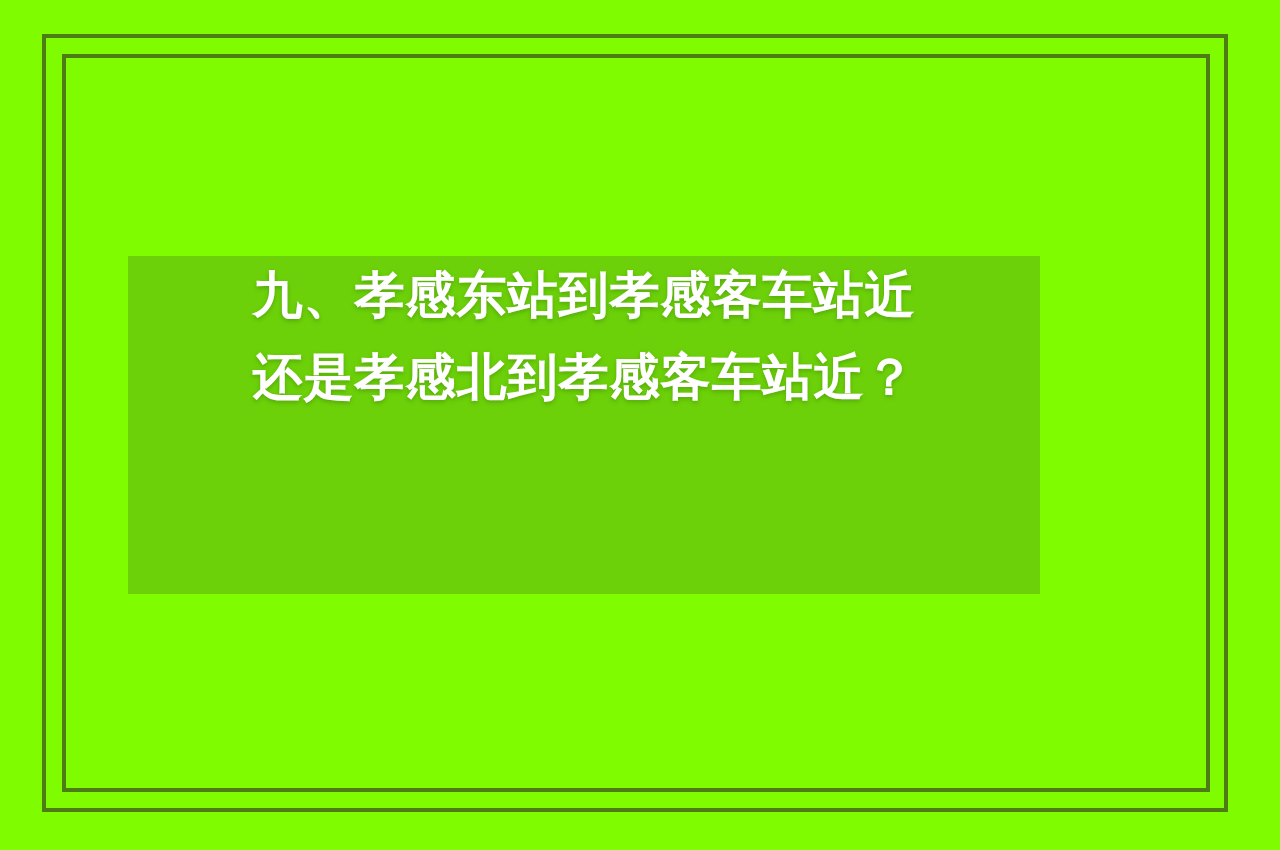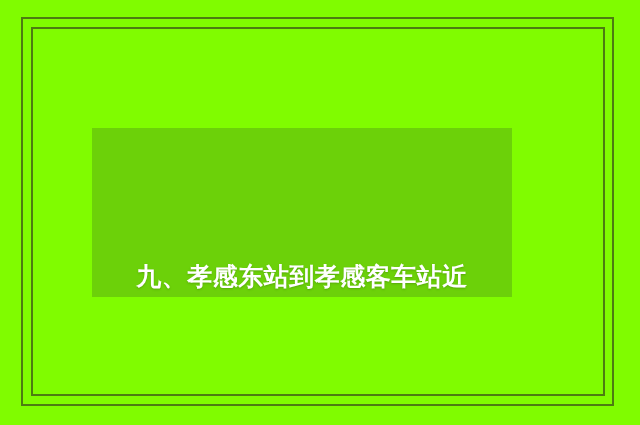--- a/index.html
+++ b/index.html
@@ -37,28 +37,27 @@
     height: 369px;
     border: 2px solid #4d7c12;
     box-sizing: border-box;
   }
 
   
   #content-panel {
     position: absolute;
     left: 64px;
     top: 128px;
-    width: 420px;
+    width: 456px;
     height: 169px;
     background: #6cd109;
     display: flex;
     flex-direction: column;
     align-items: center;
-    justify-content: flex-end;
-    margin-left: 28px;
+    justify-content: flex-start;
   }
 
   #headline {
     margin: 0;
     padding: 0;
     text-align: center;
     color: #ffffff;
     font-size: 25px;
     font-weight: bold;
     line-height: 41px;
@@ -76,16 +75,17 @@
 
 <div id="poster">
 
   <div id="outer-frame"></div>
 
   <div id="inner-frame"></div>
 
   <div id="content-panel">
     <p id="headline">
       <span class="line">九、孝感东站到孝感客车站近</span>
+      <span class="line">还是孝感北到孝感客车站近？</span>
     </p>
   </div>
 
 </div>
 
 </body></html>

